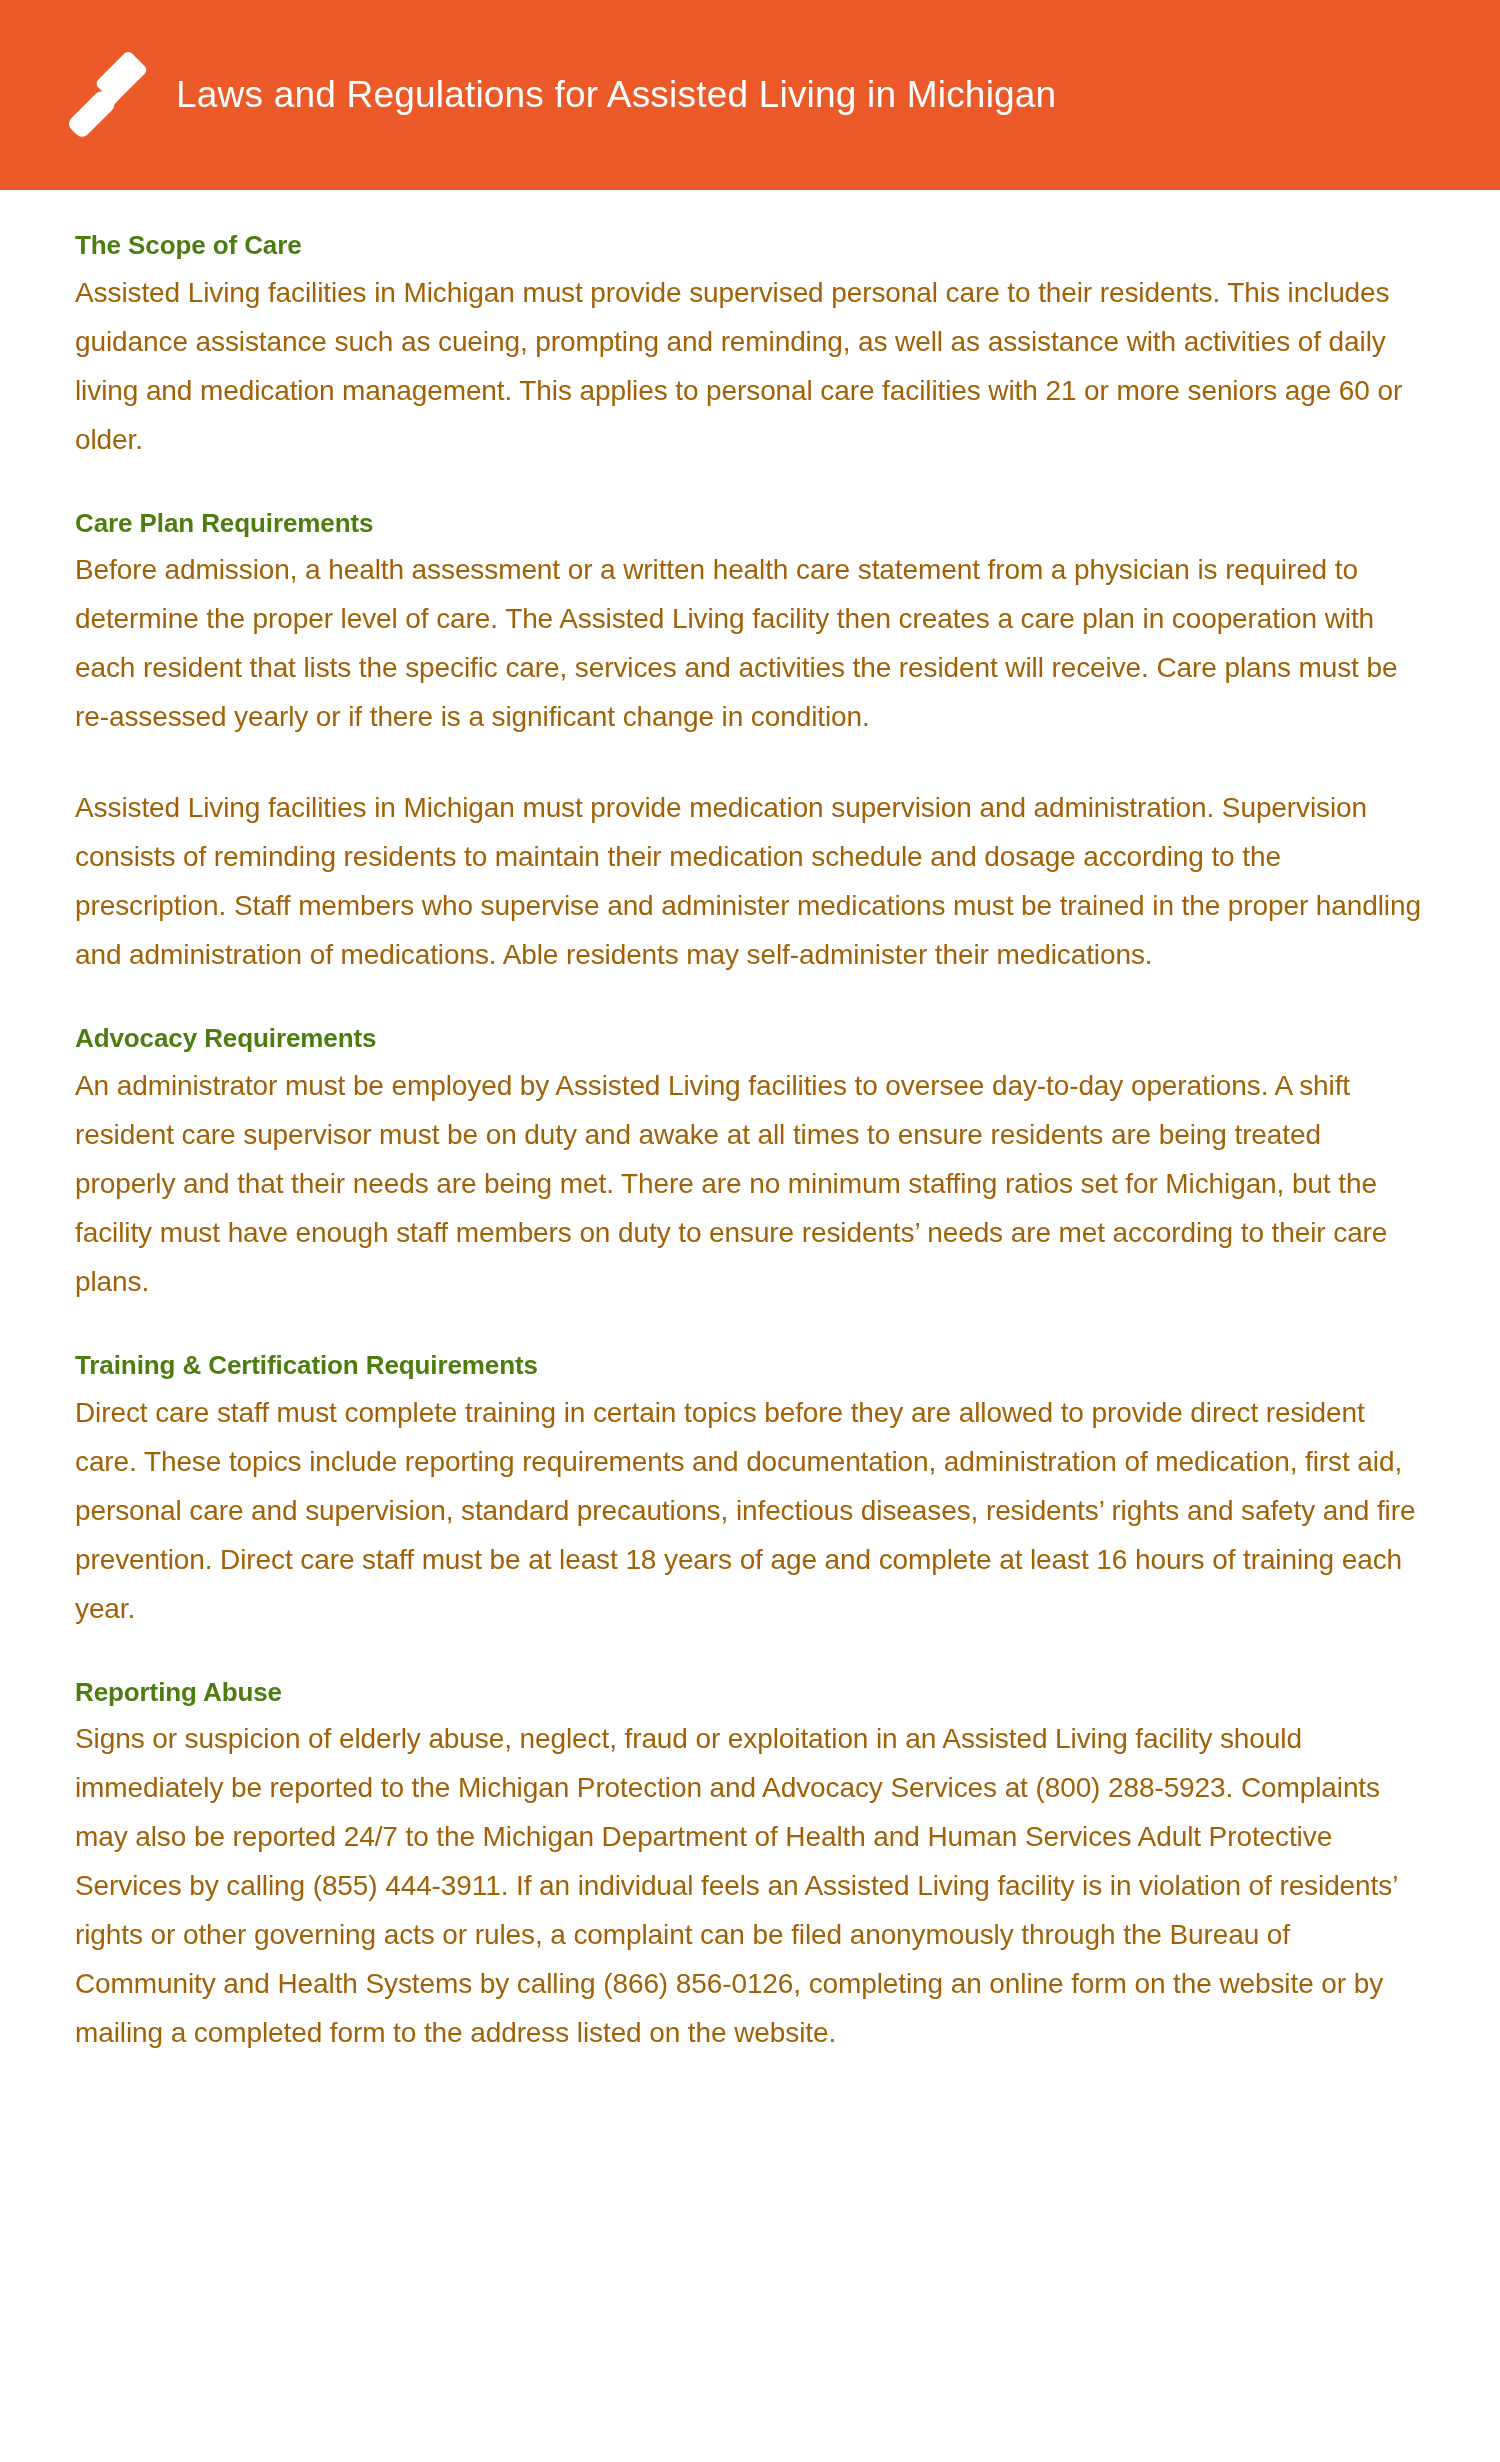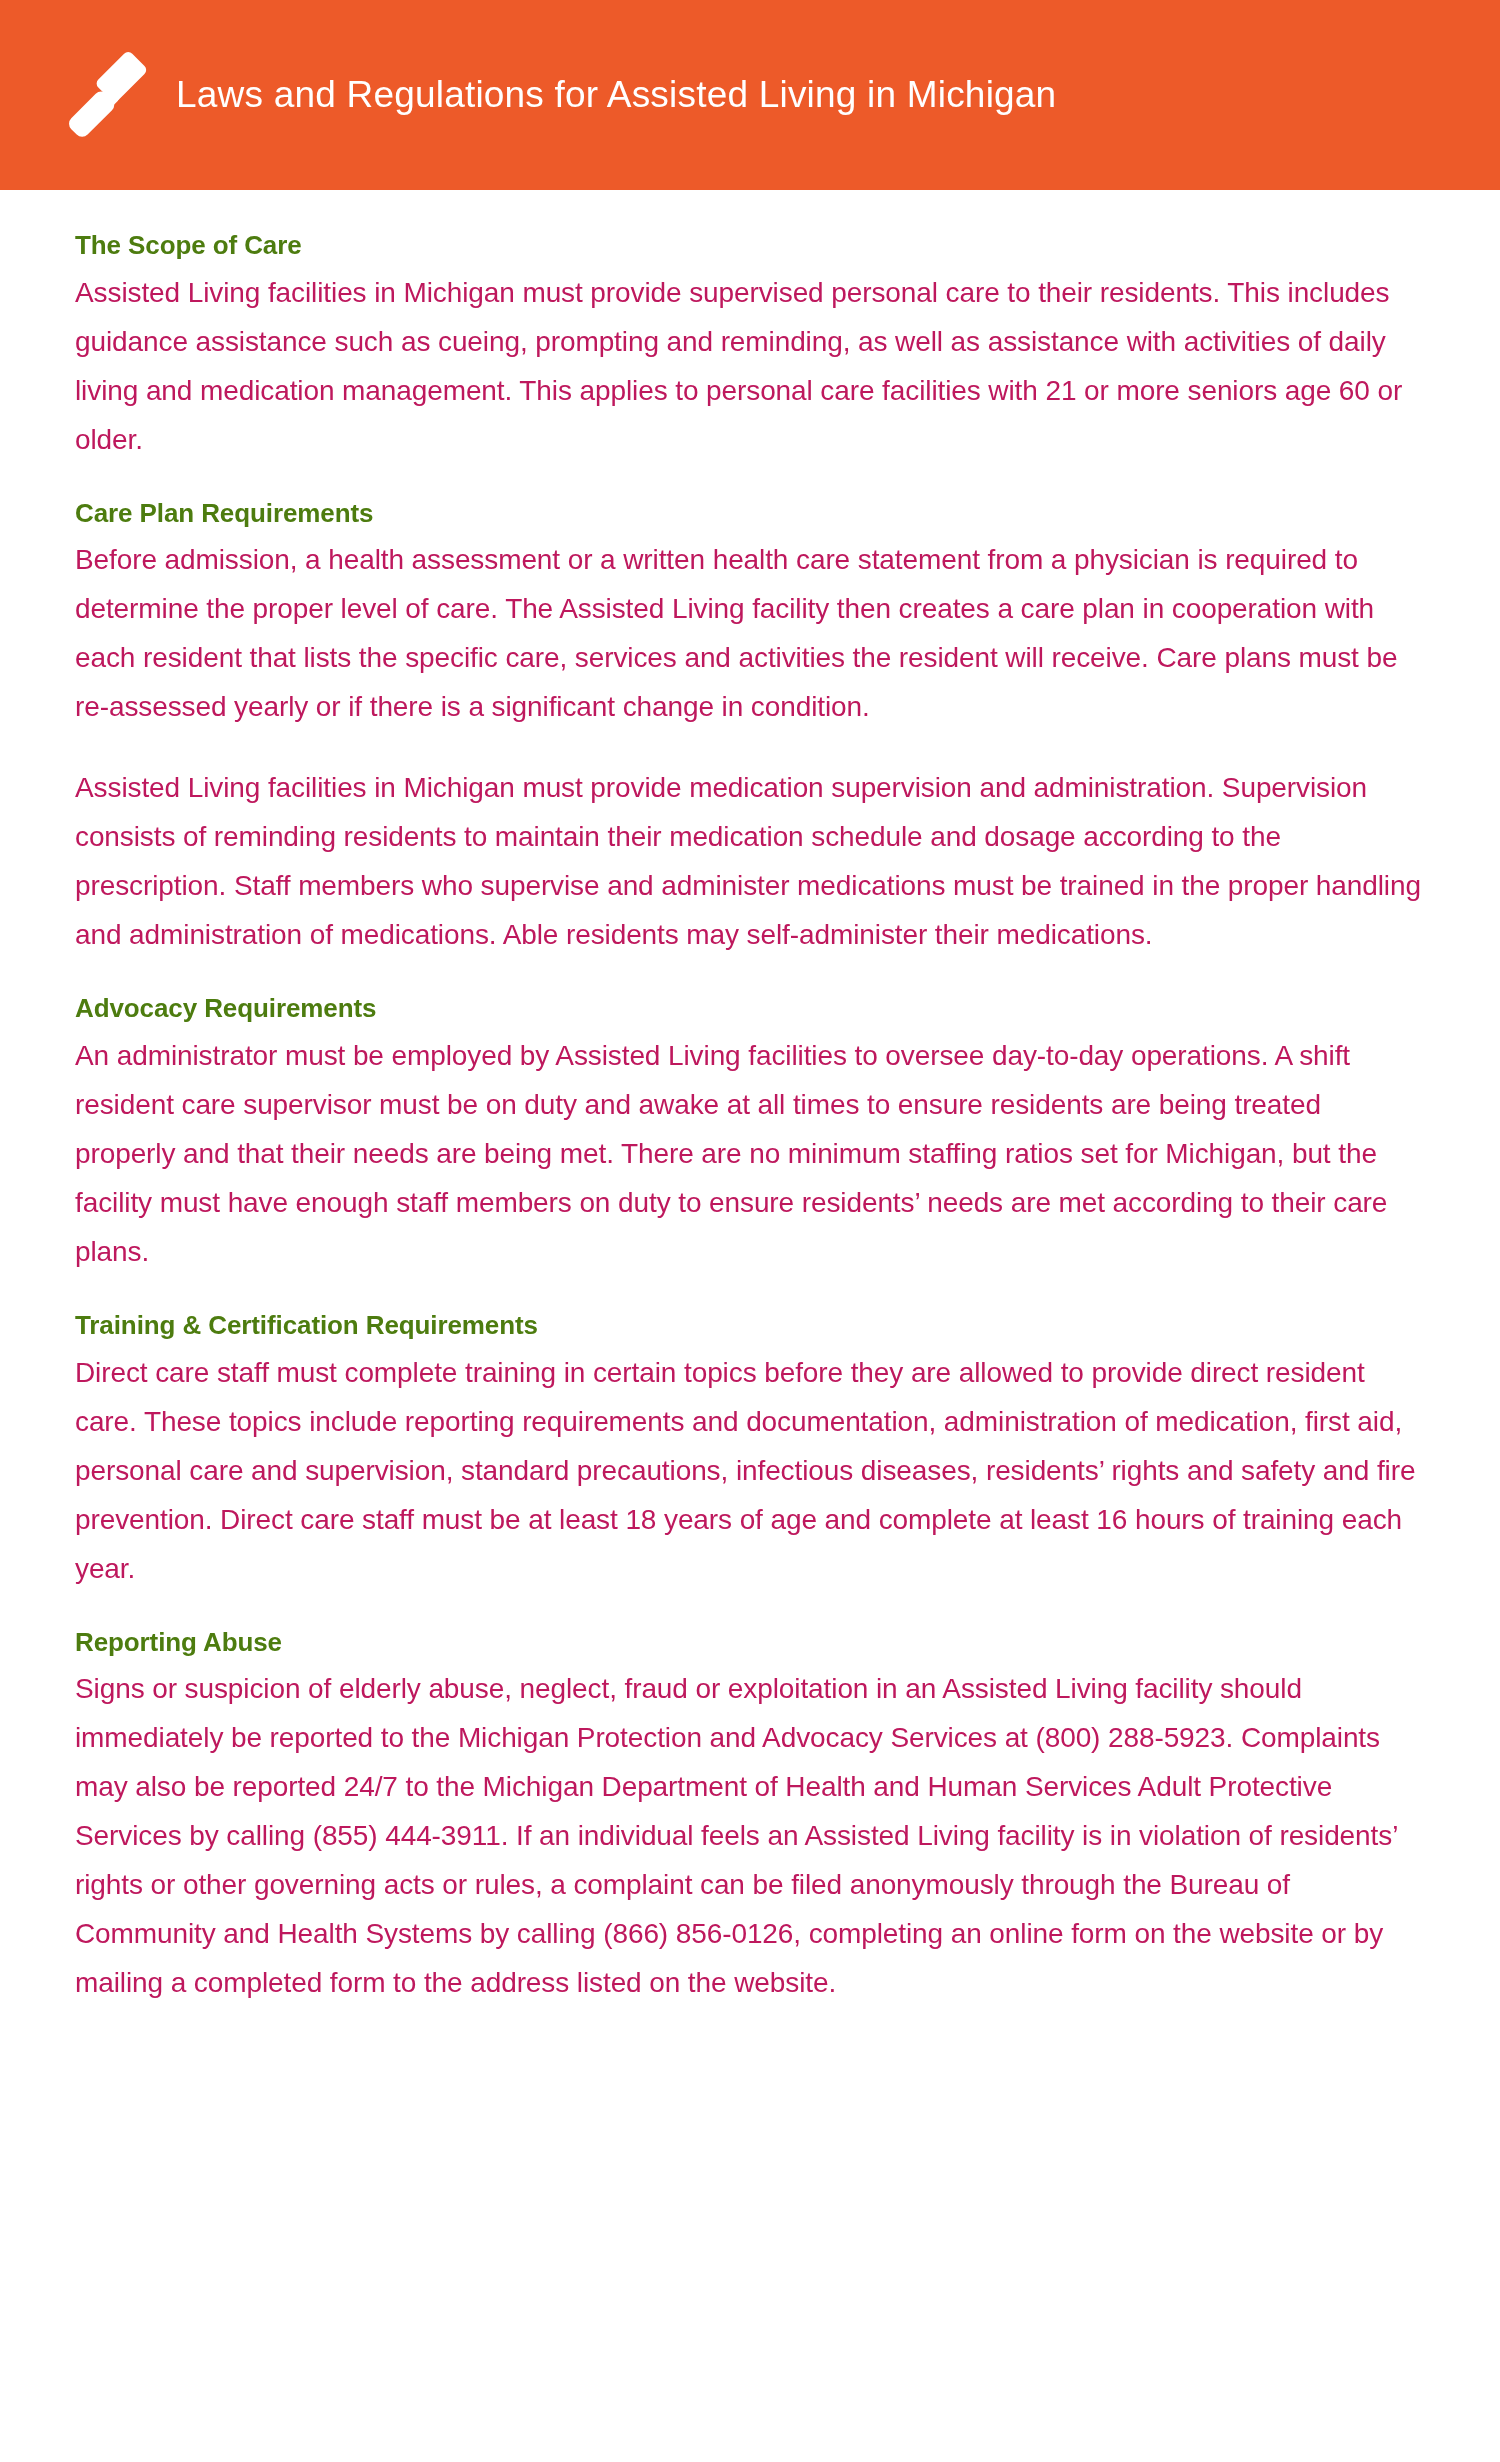--- a/index.html
+++ b/index.html
@@ -48,38 +48,38 @@
 
   
   .content {
     padding: 0 76px 0 75px;
     box-sizing: border-box;
   }
   .section {
     margin-top: 0;
   }
   .section + .section {
-    margin-top: 32px;
+    margin-top: 42px;
   }
   .section:first-child {
     padding-top: 38px;
   }
   .section-heading {
     font-size: 26px;
     font-weight: bold;
     color: #4d7c0f;
     letter-spacing: -0.1px;
     margin: 0 0 4.6px 0;
     line-height: 1.35;
     font-family: "Liberation Sans", "DejaVu Sans", sans-serif;
   }
   .section-body {
     font-size: 28px;
     line-height: 49px;
-    color: #be185d;
+    color: #a16207;
     font-weight: 400;
     margin: 0;
     max-width: 1350px;
     letter-spacing: -0.1px;
     font-family: "Liberation Sans", "DejaVu Sans", sans-serif;
   }
 </style>
 </head>
 <body>
 

